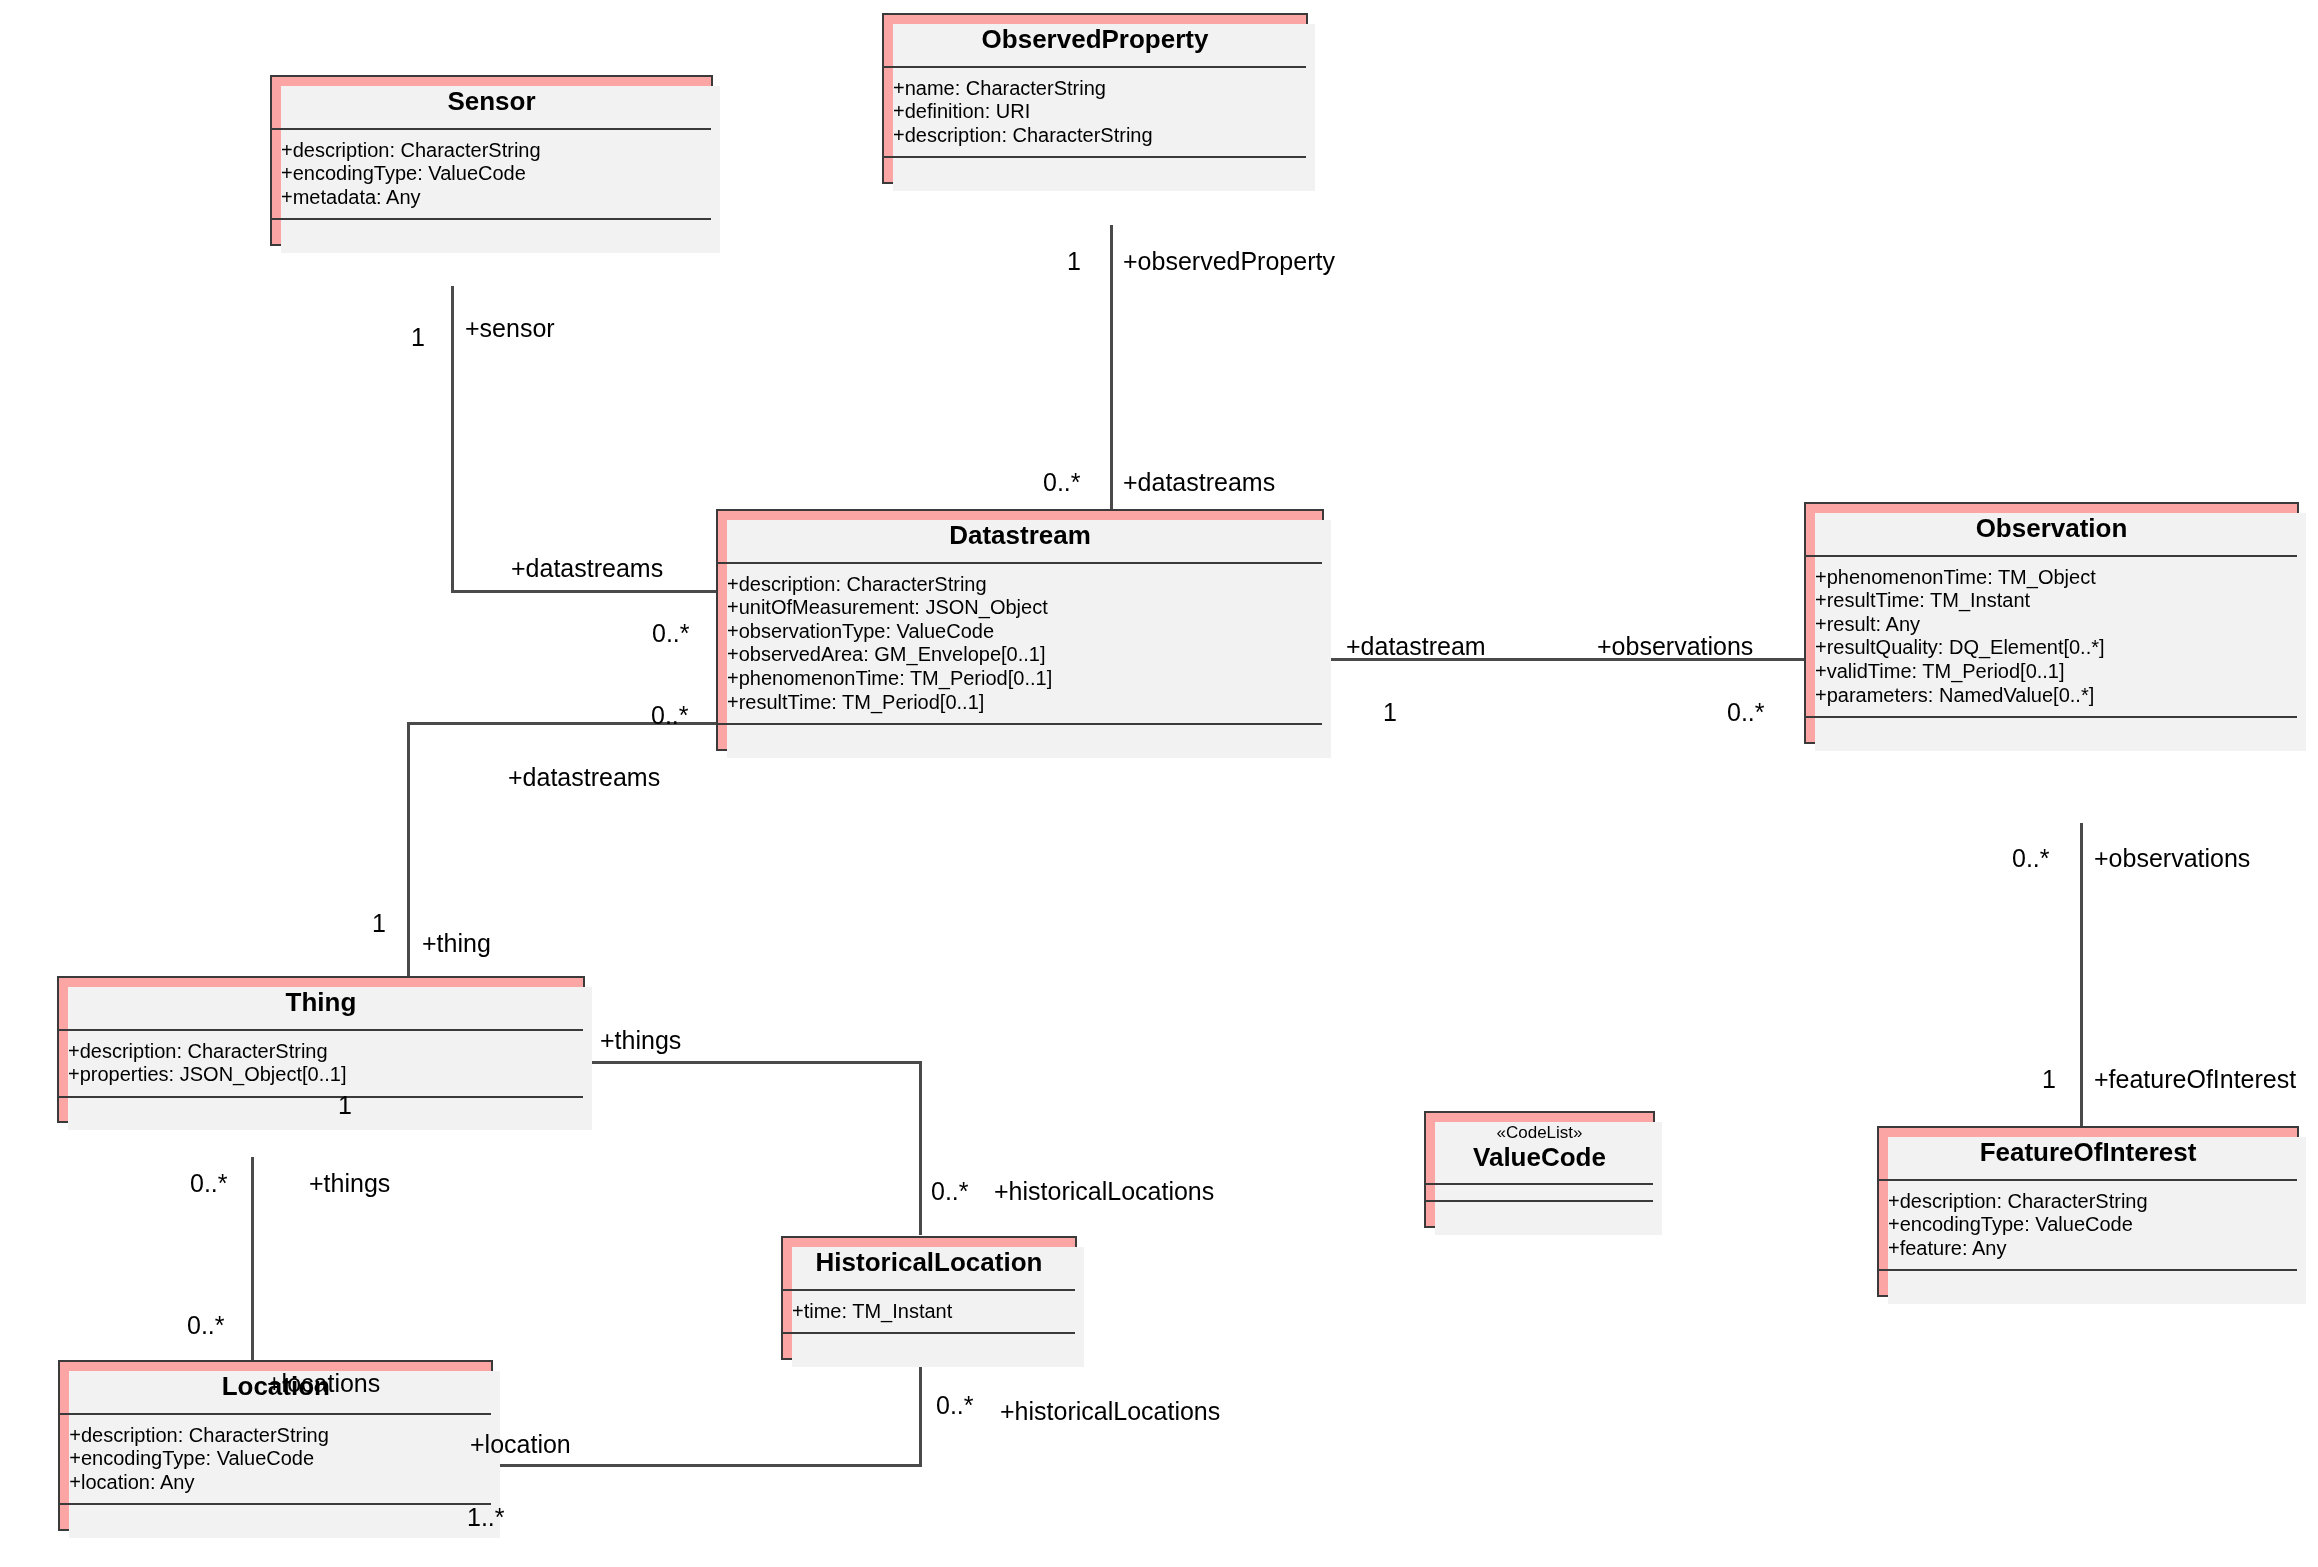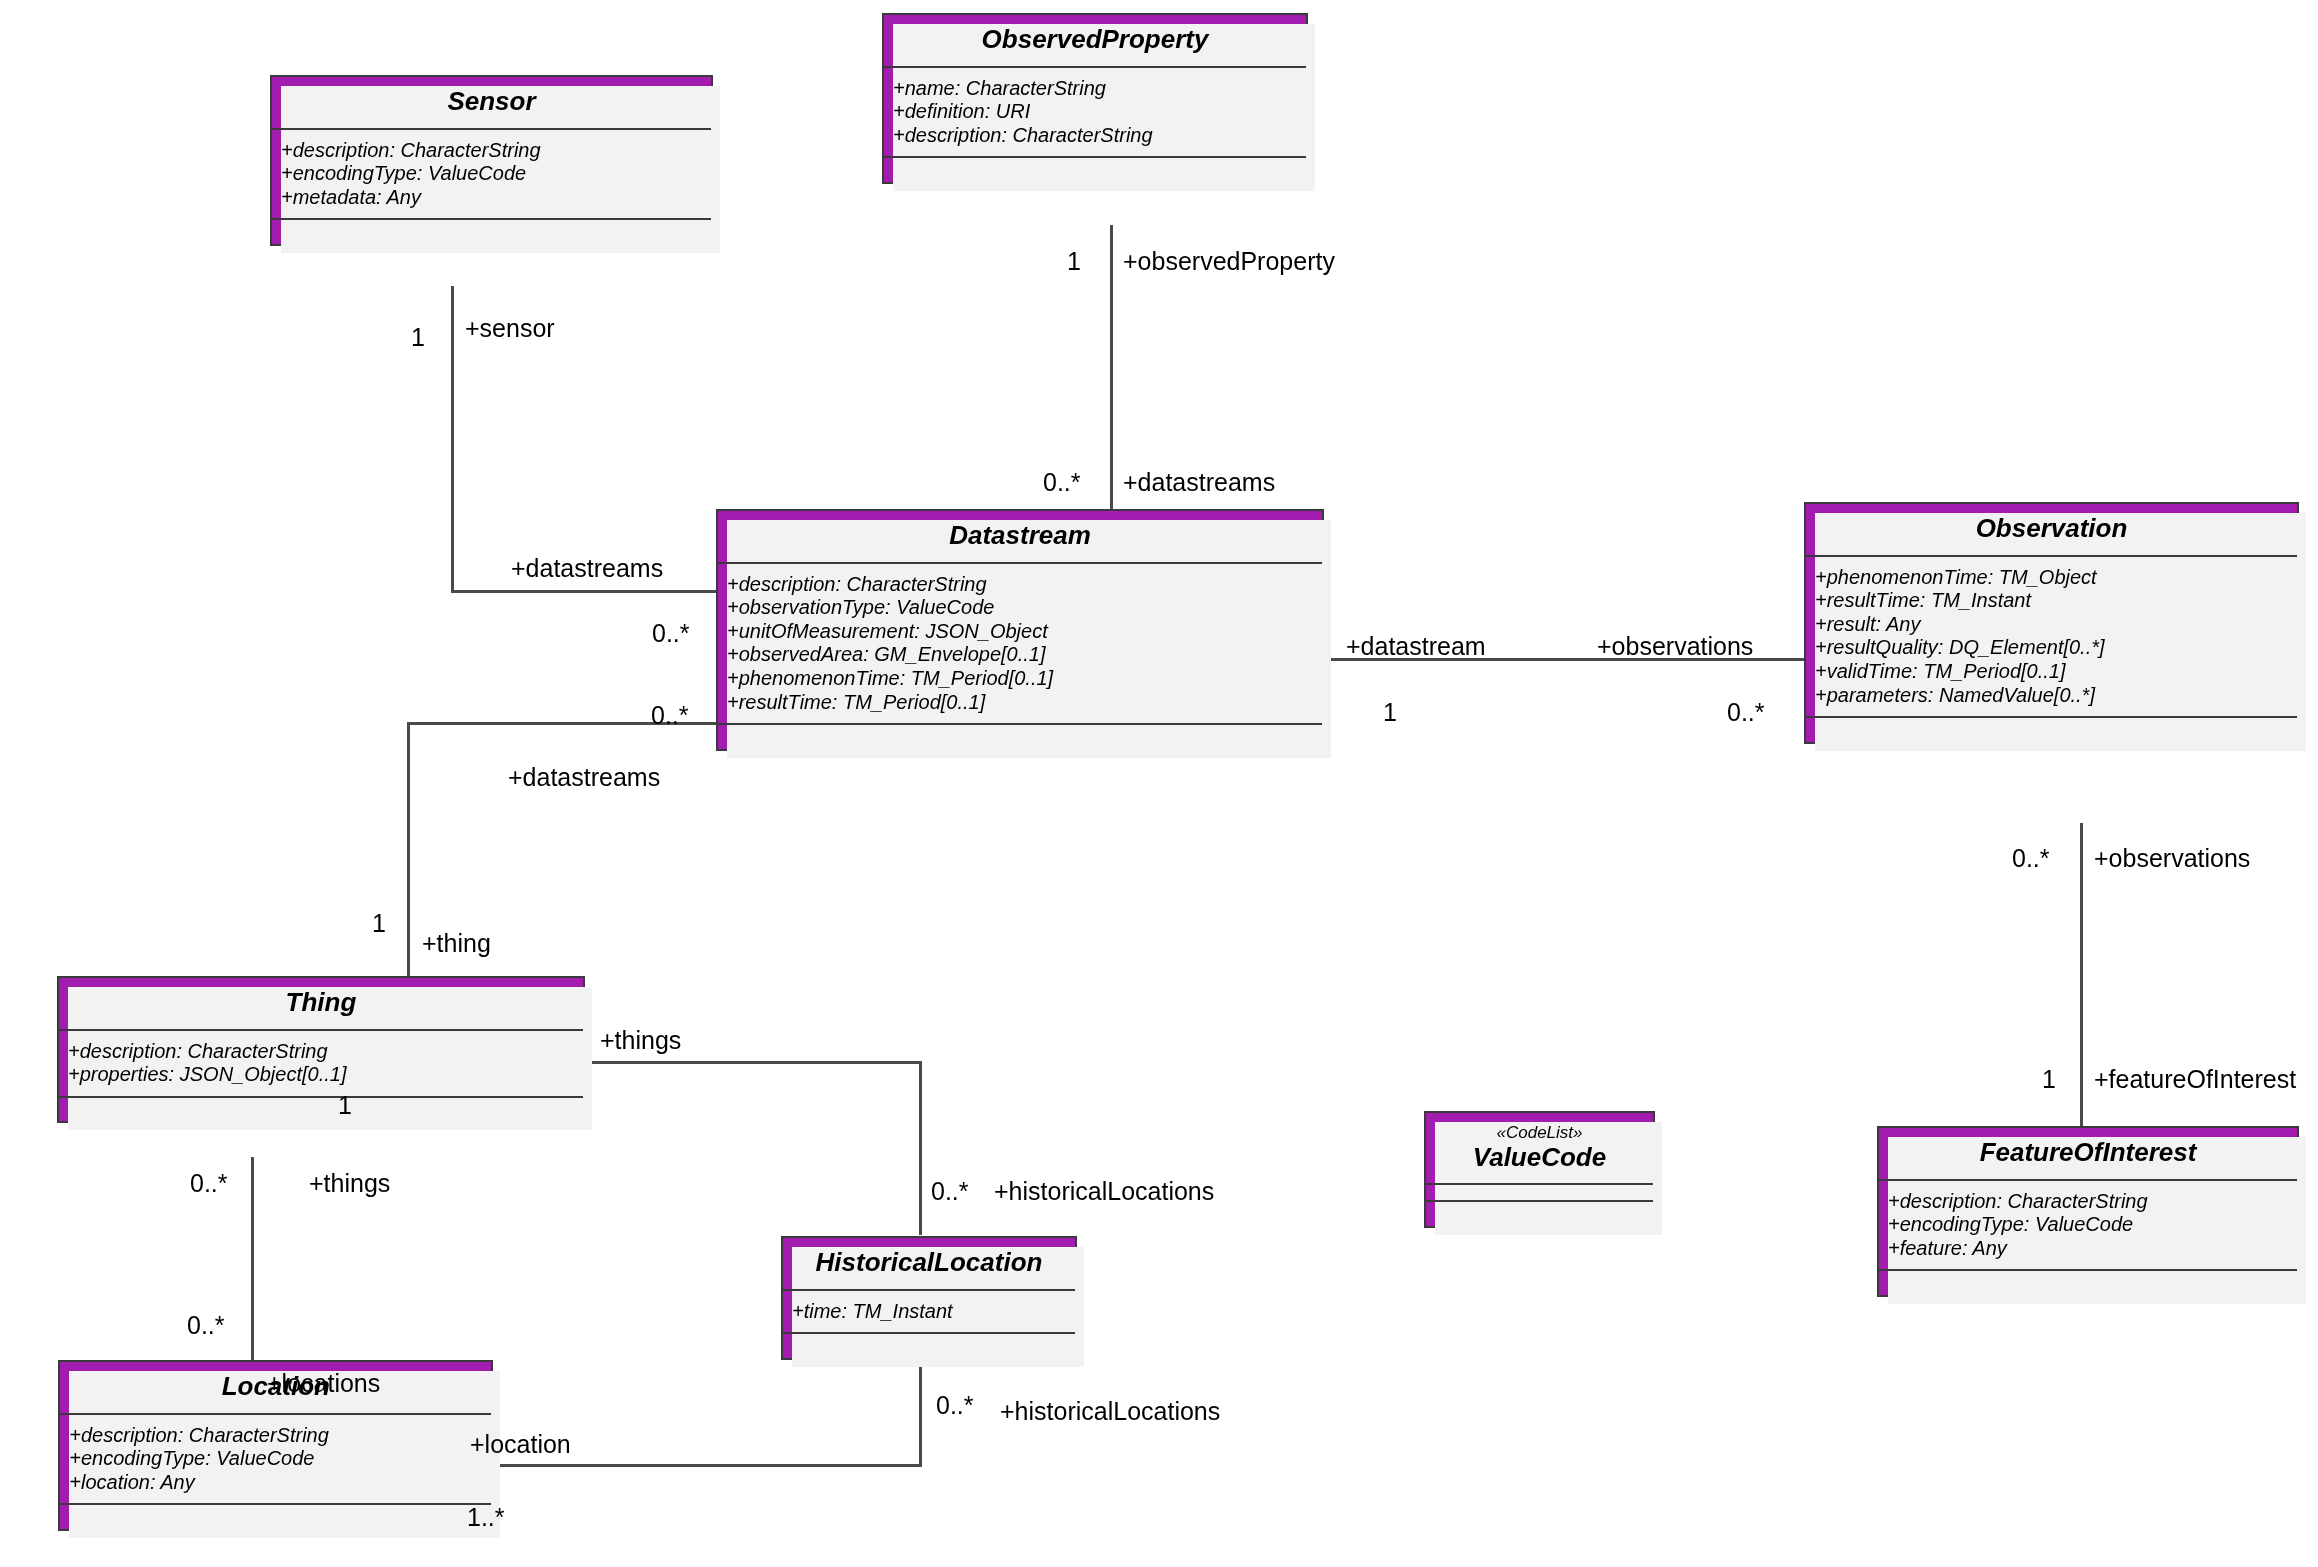--- a/index.html
+++ b/index.html
@@ -14,24 +14,23 @@
     height: 1568px;
     background: #ffffff;
     font-family: "Liberation Sans", sans-serif;
     overflow: hidden;
   }
 
   
   .uml-class {
     position: absolute;
     box-sizing: border-box;
-    background: #a21caf;
+    background: #fca5a5;
     border: 2.6px solid #3a3a3a;
     z-index: 5;
-    font-style: italic;
   }
   .uml-class::after {
     
     content: "";
     position: absolute;
     left: 9px;
     top: 9px;
     right: -9px;
     bottom: -9px;
     background: #f2f2f2;
@@ -132,22 +131,22 @@
       <div class="attr">+definition: URI</div>
       <div class="attr">+description: CharacterString</div>
     </div>
     <div class="cls-ops"></div>
   </div>
 
   <div class="uml-class" style="left:716px; top:509px; width:608px;">
     <div class="cls-name">Datastream</div>
     <div class="cls-attrs">
       <div class="attr">+description: CharacterString</div>
+      <div class="attr">+unitOfMeasurement: JSON_Object</div>
       <div class="attr">+observationType: ValueCode</div>
-      <div class="attr">+unitOfMeasurement: JSON_Object</div>
       <div class="attr">+observedArea: GM_Envelope[0..1]</div>
       <div class="attr">+phenomenonTime: TM_Period[0..1]</div>
       <div class="attr">+resultTime: TM_Period[0..1]</div>
     </div>
     <div class="cls-ops"></div>
   </div>
 
   <div class="uml-class" style="left:1804px; top:502px; width:495px;">
     <div class="cls-name">Observation</div>
     <div class="cls-attrs">

